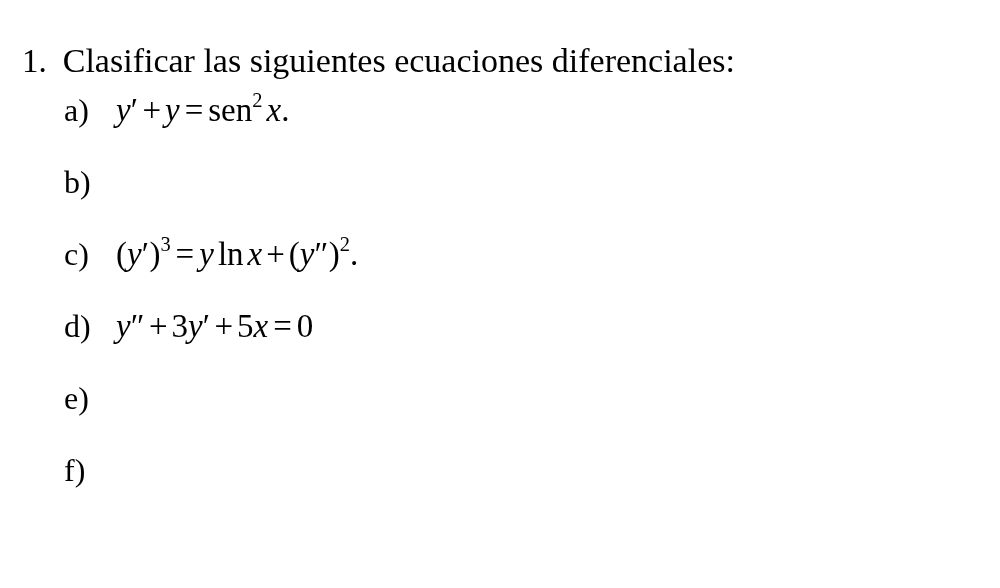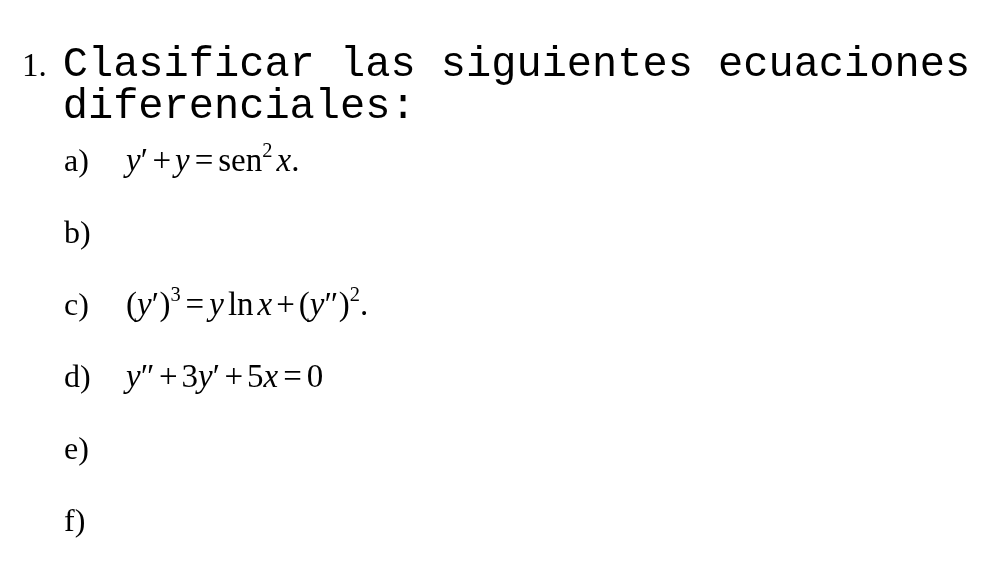--- a/index.html
+++ b/index.html
@@ -30,22 +30,21 @@
     gap: 16px;
     font-size: 34px;
     line-height: 1.0;
     margin-bottom: 14px;
     padding-left: 4px;
   }
   .problem-number {
     font-size: 33px;
   }
   .problem-text {
-    font-size: 42px;
-    font-family: Liberation Mono, monospace;
+    font-size: 34px;
   }
 
   
   .items {
     margin: 0;
     padding: 0 0 0 46px;
     list-style: none;
   }
   .item {
     display: flex;
@@ -59,21 +58,20 @@
     text-align: left;
   }
   .item-eq {
     font-size: 33px;
     white-space: nowrap;
   }
 
   
   .math {
     font-family: "Liberation Serif", serif;
-    margin-left: 10px;
   }
   .var {
     font-style: italic;
   }
   .up {
     font-style: normal;
   }
   .op {
     font-style: normal;
     padding: 0 4px;

